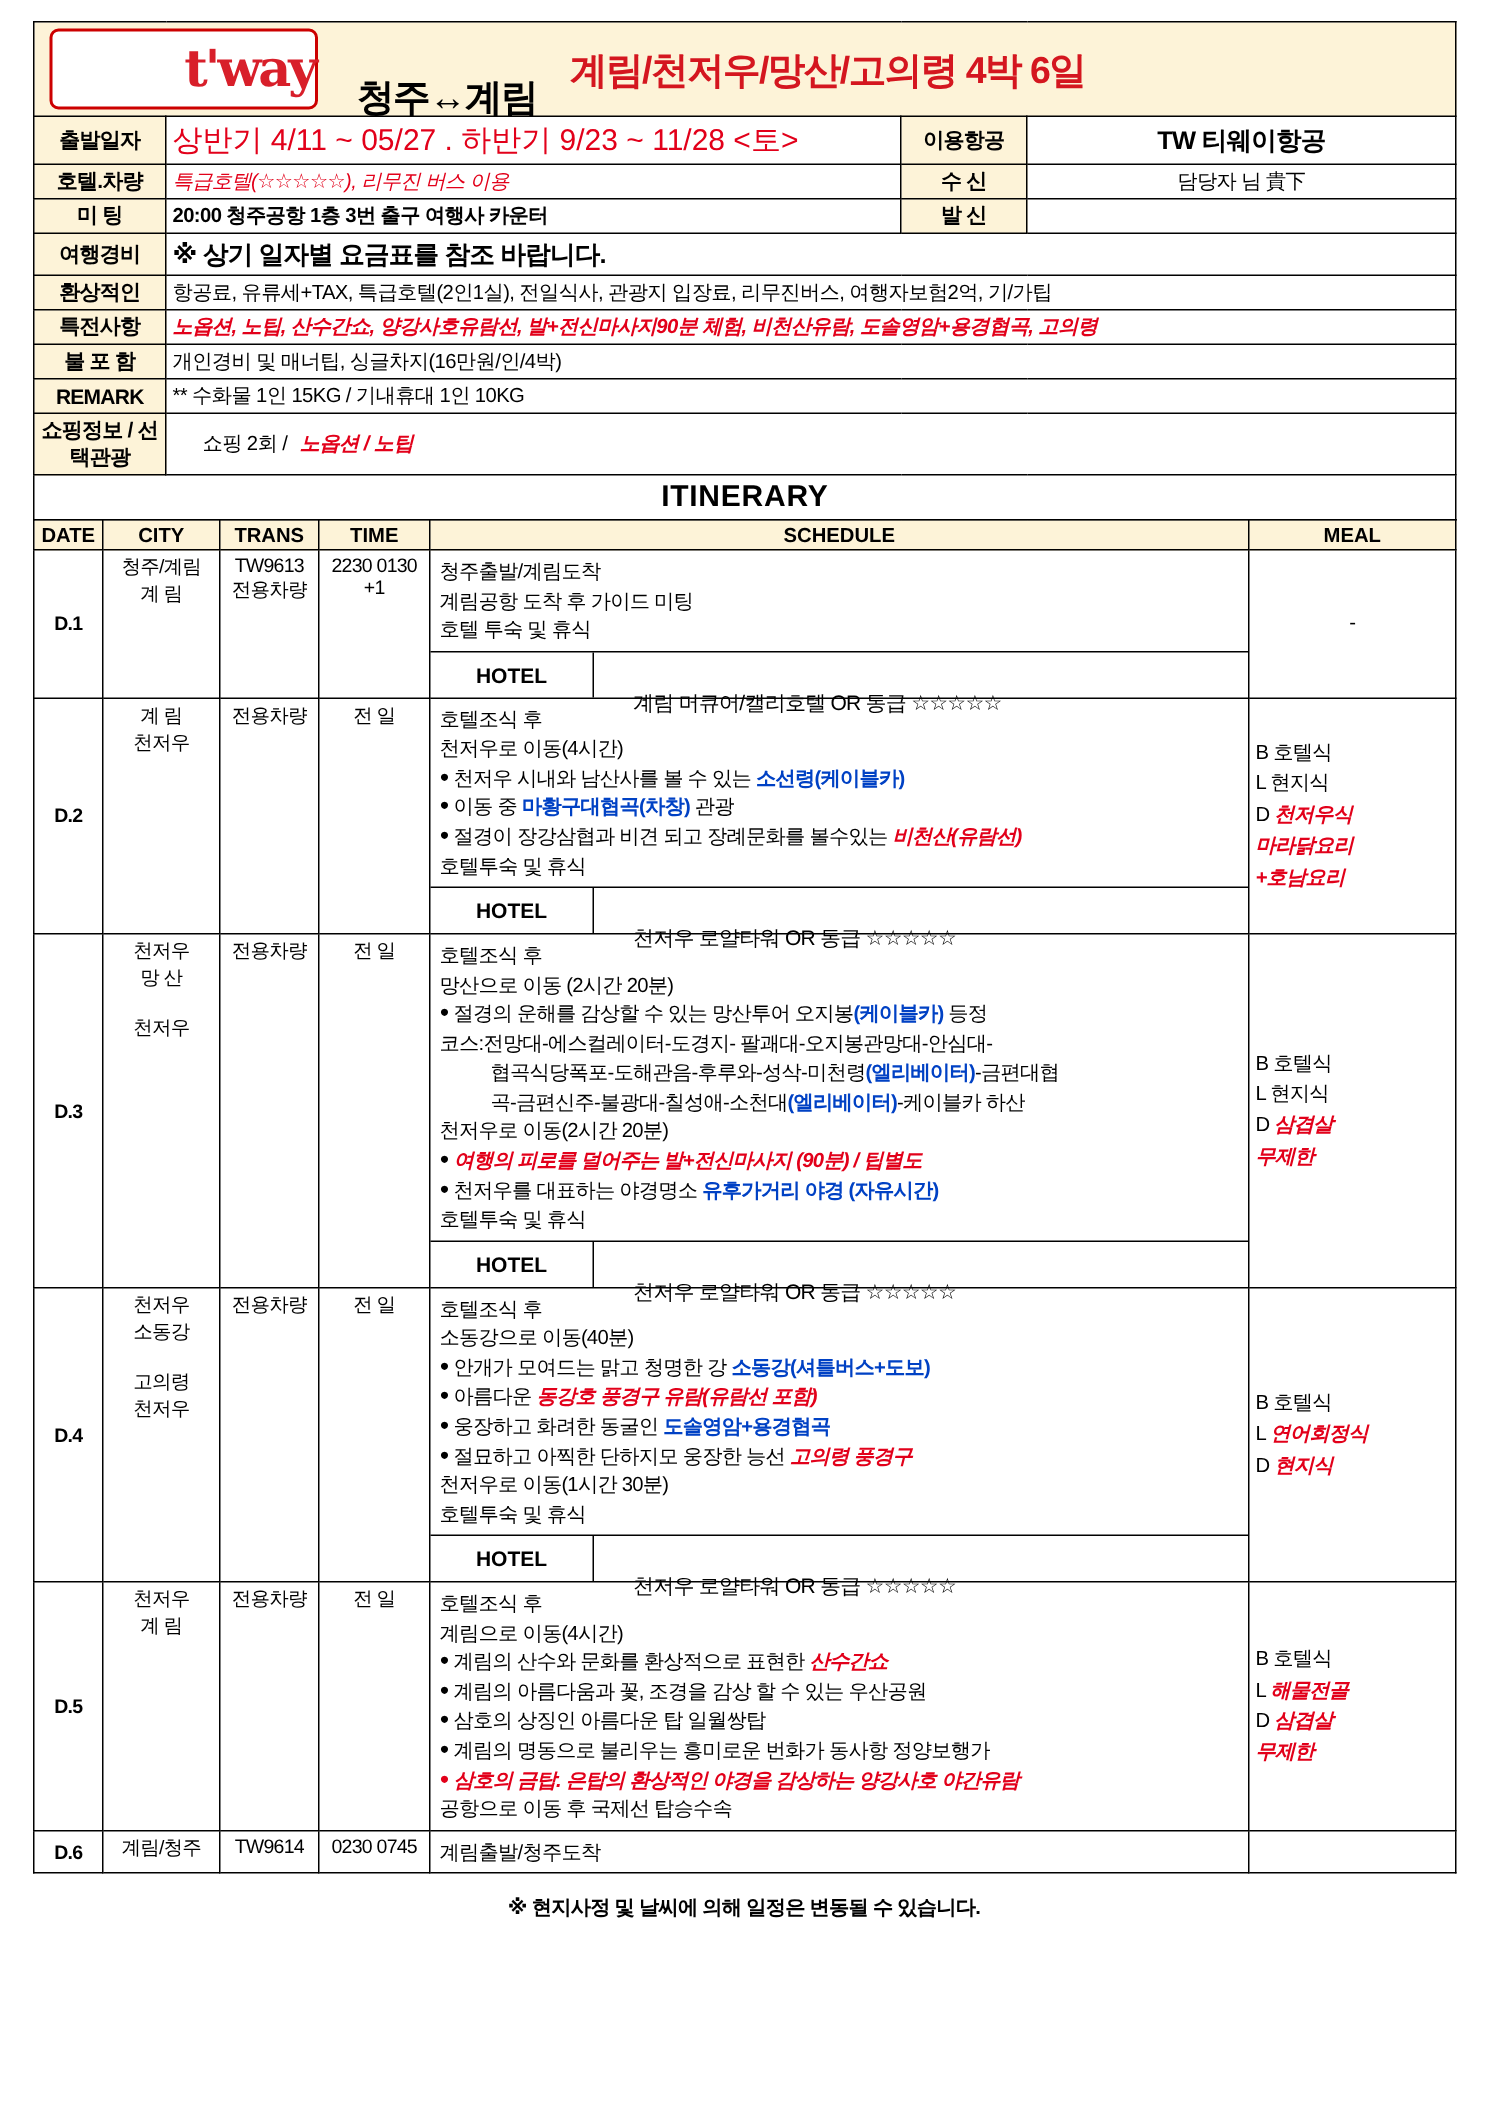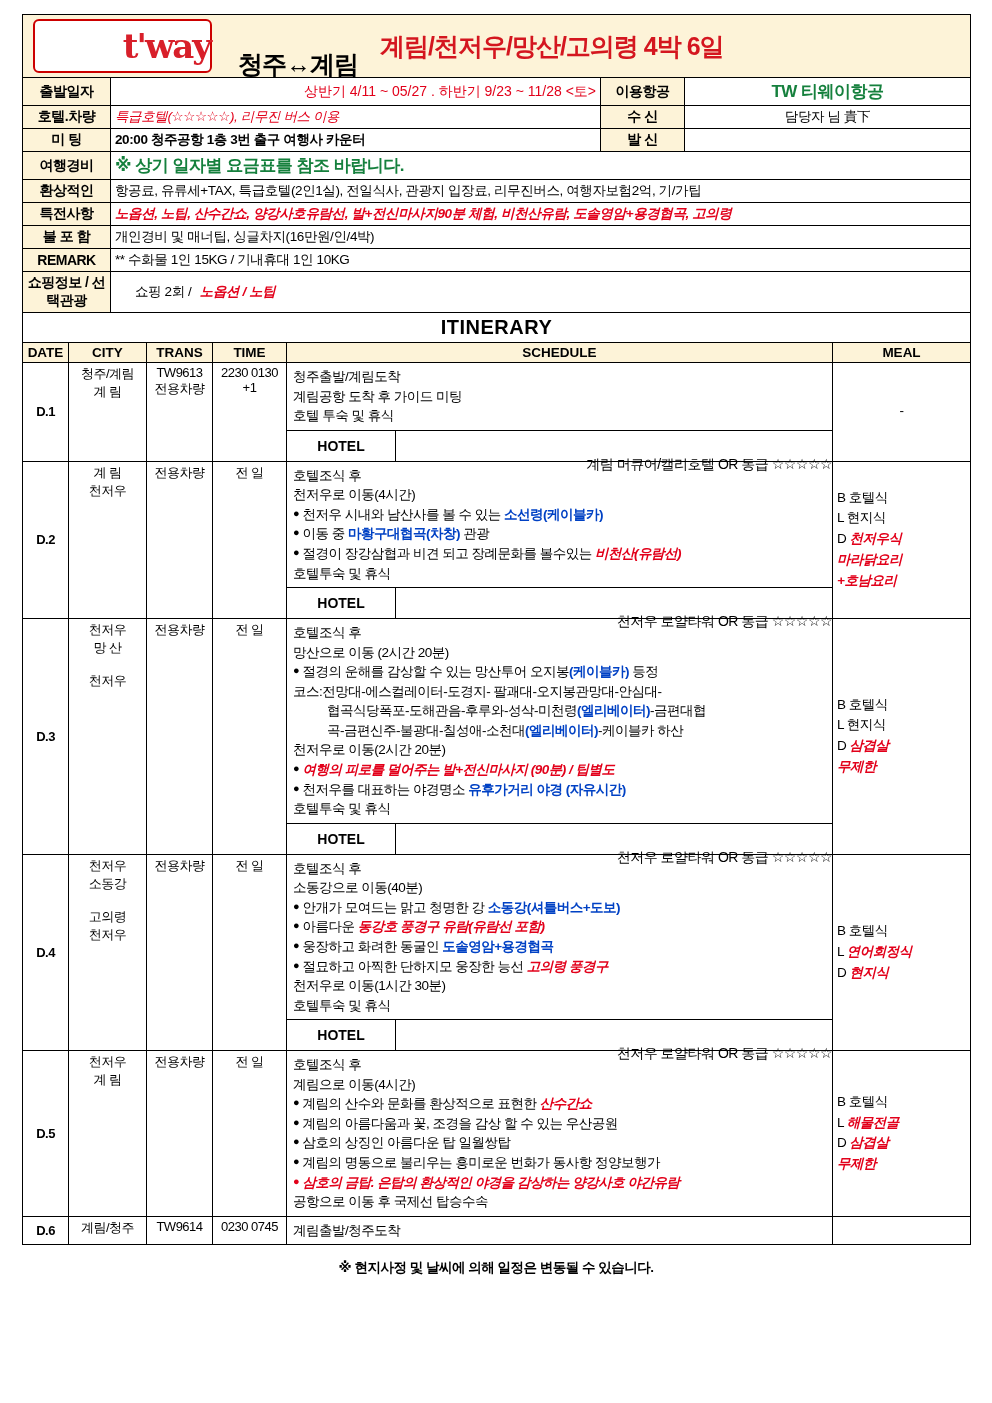--- a/index.html
+++ b/index.html
@@ -63,22 +63,22 @@
     font-weight:bold;
     color:#d4161f;
     margin-left:22px;
     letter-spacing:-1px;
   }
   .red{color:#e2001a;font-style:italic;}
   .blue{color:#0041c4;}
   .bold{font-weight:bold;}
   .c{text-align:center;}
   .val{font-size:13.5px;letter-spacing:-0.4px;}
-  .val-red-c{color:#e2001a;text-align:right;font-size:14px;}
-  .big-red{color:#15803d;font-weight:bold;font-size:17px;letter-spacing:-0.5px;}
+  .val-red-c{color:#e2001a;text-align:left;font-size:20px;}
+  .big-red{color:#000000;font-weight:bold;font-size:17px;letter-spacing:-0.5px;}
   .itinerary-title{
     text-align:center;
     font-size:20px;
     font-weight:bold;
     letter-spacing:0.5px;
     padding:3px 0 !important;
   }
   .col-hdr{
     background:#fdf3d8;
     text-align:center;
@@ -88,21 +88,20 @@
   .sch td{vertical-align:top;}
   .cellc{text-align:center;font-size:13px;letter-spacing:-0.5px;}
   .sched-cell{padding:0 !important;}
   .sched-lines{padding:4px 6px 4px 6px;line-height:1.45;font-size:13.5px;letter-spacing:-0.5px;}
   .sched-lines .ind2{padding-left:34px;}
   .hotel-row{
     border-top:1px solid #000;
     display:flex;
     align-items:center;
     height:30px;
-    justify-content:space-between;
   }
   .hotel-lbl{
     width:108px;
     text-align:center;
     font-weight:bold;
     font-size:14px;
     border-right:1px solid #000;
     align-self:stretch;
     display:flex;align-items:center;justify-content:center;
   }

